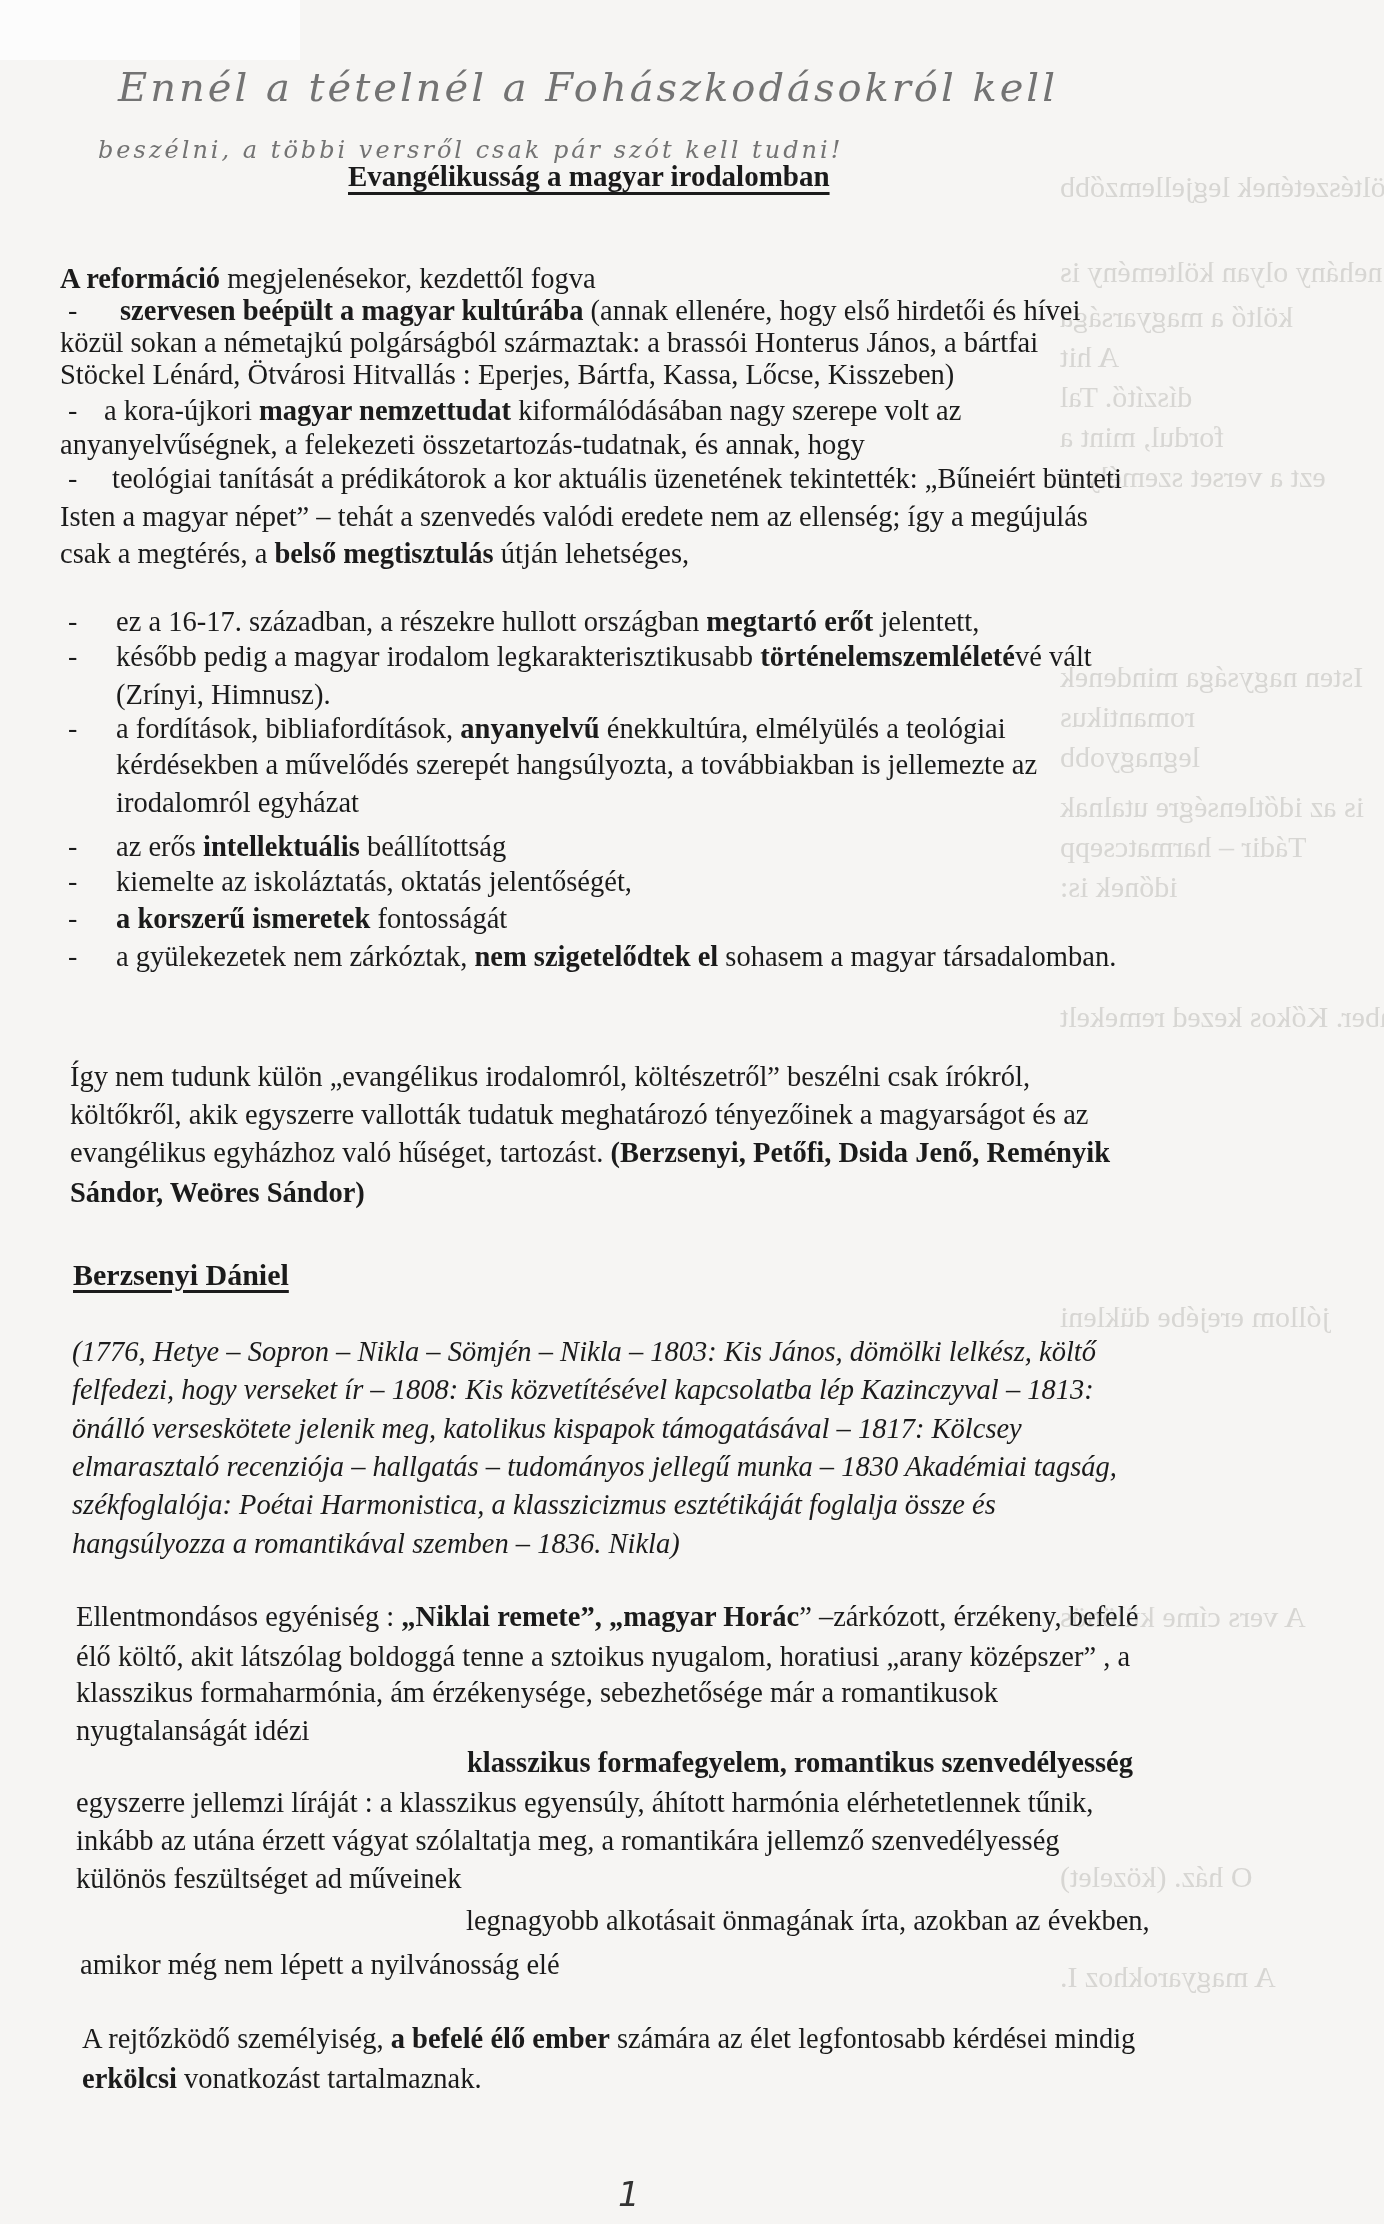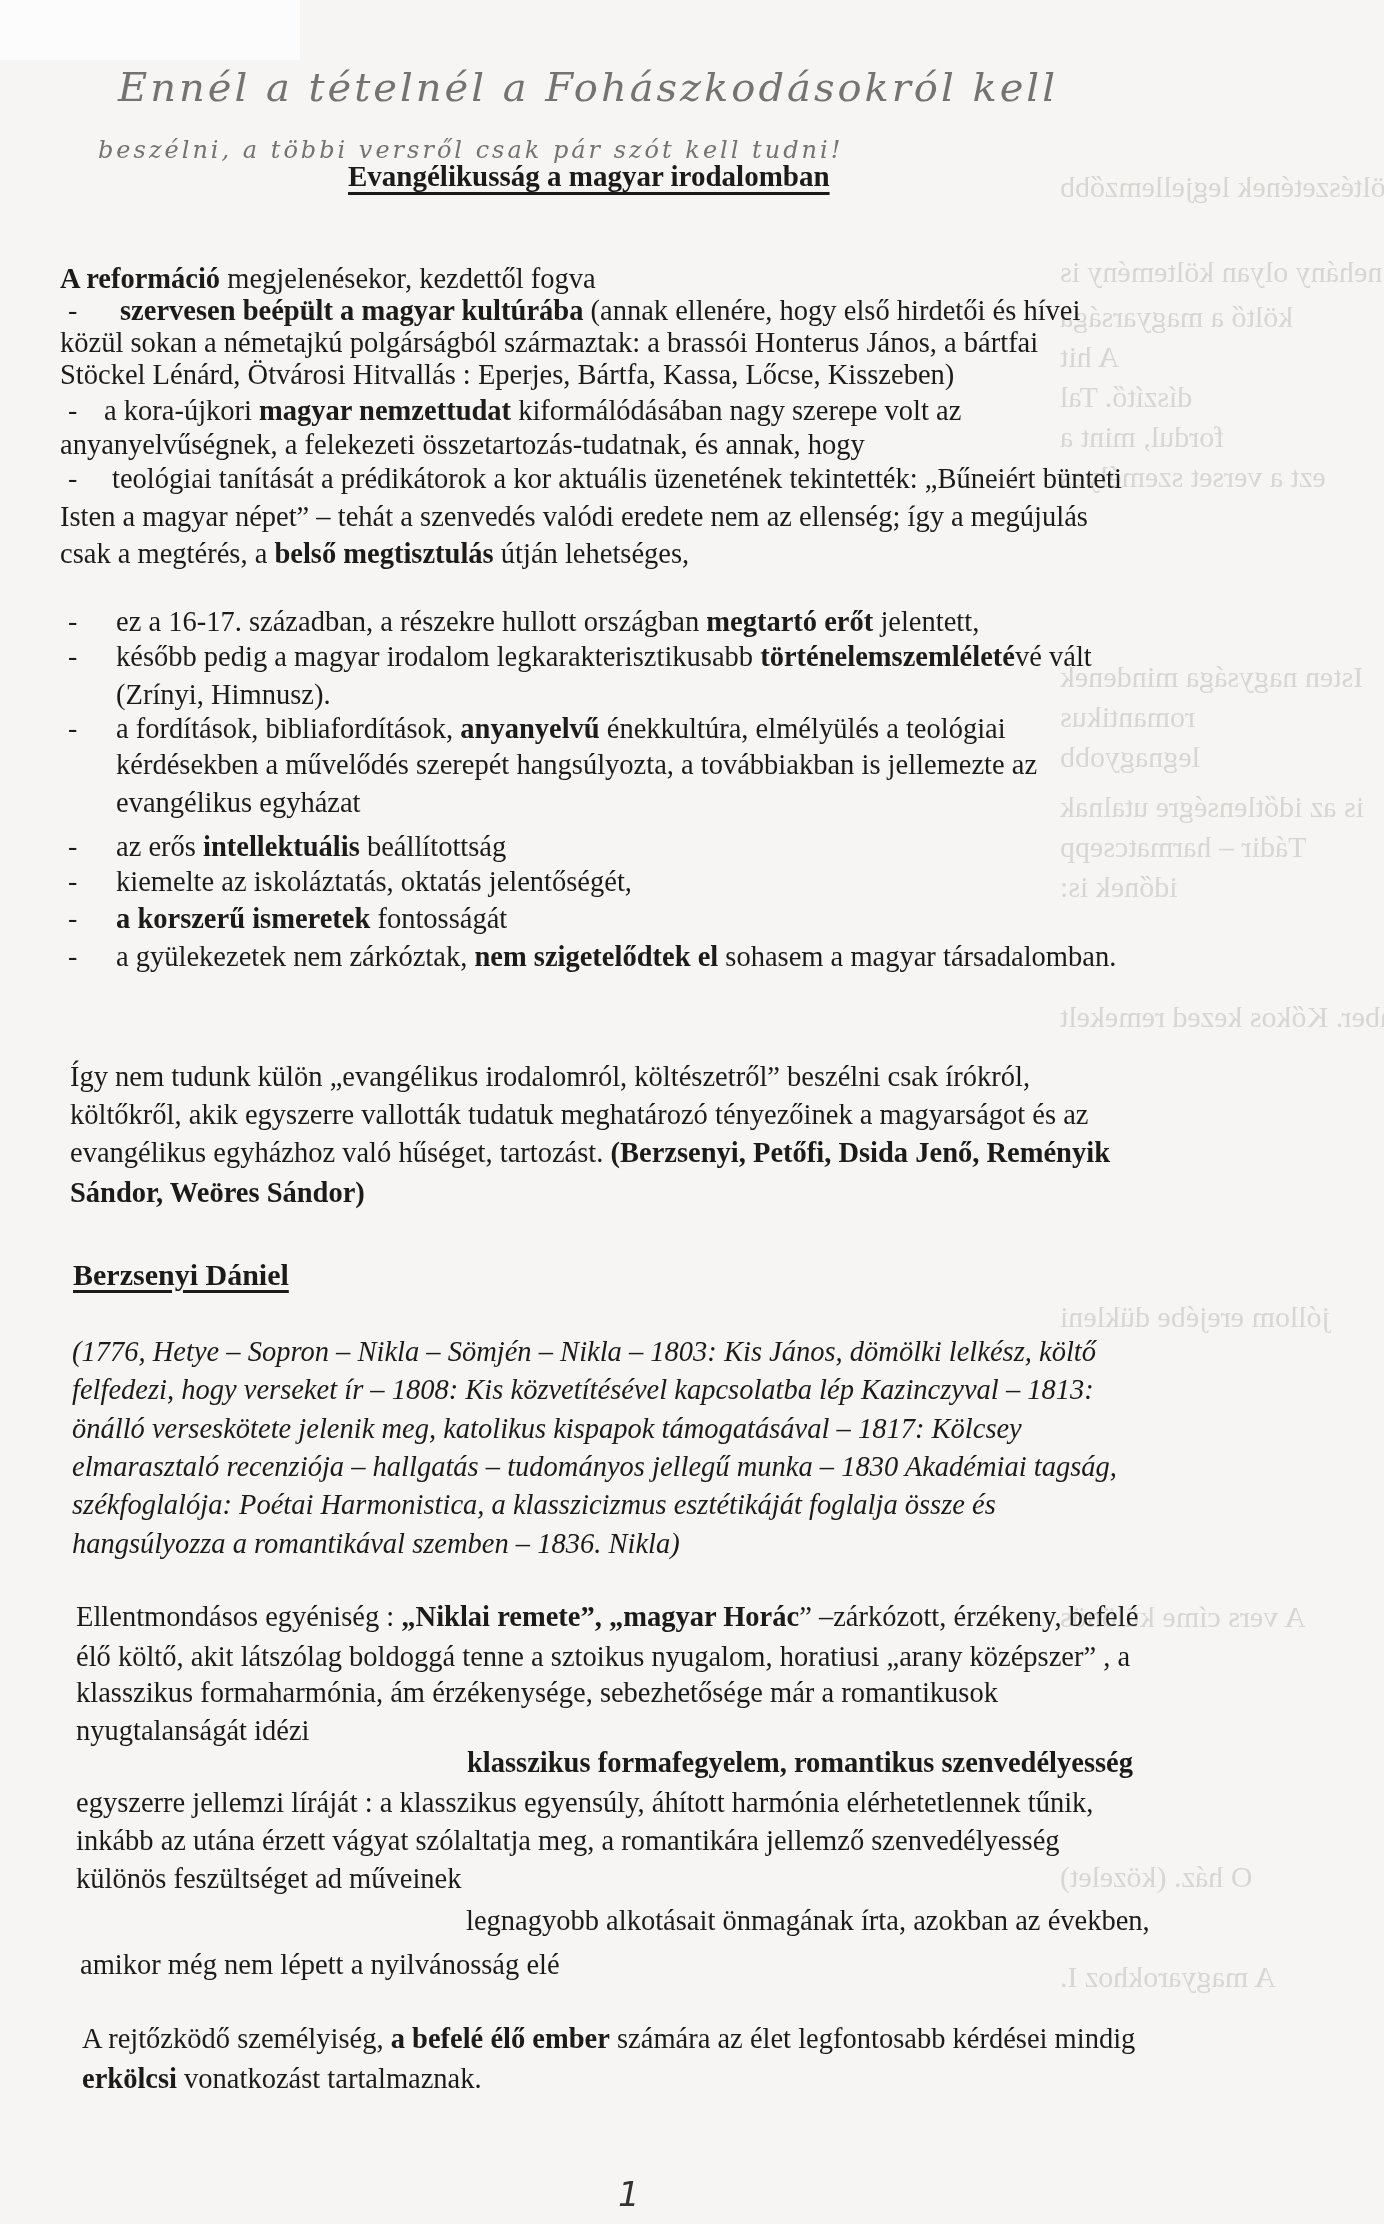--- a/index.html
+++ b/index.html
@@ -79,21 +79,21 @@
     <div class="line" style="left: 60px; top: 500px;">Isten a magyar népet” – tehát a szenvedés valódi eredete nem az ellenség; így a megújulás</div>
     <div class="line" style="left: 60px; top: 537px;">csak a megtérés, a <b>belső megtisztulás</b> útján lehetséges,</div>
     <div class="line" style="left: 116px; top: 605px;">ez a 16-17. században, a részekre hullott országban <b>megtartó erőt</b> jelentett,</div>
     <div class="dash" style="left: 68px; top: 605px;">-</div>
     <div class="line" style="left: 116px; top: 640px;">később pedig a magyar irodalom legkarakterisztikusabb <b>történelemszemléleté</b>vé vált</div>
     <div class="dash" style="left: 68px; top: 640px;">-</div>
     <div class="line" style="left: 116px; top: 678px;">(Zrínyi, Himnusz).</div>
     <div class="line" style="left: 116px; top: 712px;">a fordítások, bibliafordítások, <b>anyanyelvű</b> énekkultúra, elmélyülés a teológiai</div>
     <div class="dash" style="left: 68px; top: 712px;">-</div>
     <div class="line" style="left: 116px; top: 748px;">kérdésekben a művelődés szerepét hangsúlyozta, a továbbiakban is jellemezte az</div>
-    <div class="line" style="left: 116px; top: 786px;">evangélikus egyházat</div>
+    <div class="line" style="left: 116px; top: 786px;">irodalomról egyházat</div>
     <div class="line" style="left: 116px; top: 830px;">az erős <b>intellektuális</b> beállítottság</div>
     <div class="dash" style="left: 68px; top: 830px;">-</div>
     <div class="line" style="left: 116px; top: 865px;">kiemelte az iskoláztatás, oktatás jelentőségét,</div>
     <div class="dash" style="left: 68px; top: 865px;">-</div>
     <div class="line" style="left: 116px; top: 902px;"><b>a korszerű ismeretek</b> fontosságát</div>
     <div class="dash" style="left: 68px; top: 902px;">-</div>
     <div class="line" style="left: 116px; top: 940px;">a gyülekezetek nem zárkóztak, <b>nem szigetelődtek el</b> sohasem a magyar társadalomban.</div>
     <div class="dash" style="left: 68px; top: 940px;">-</div>
   </div>
 

